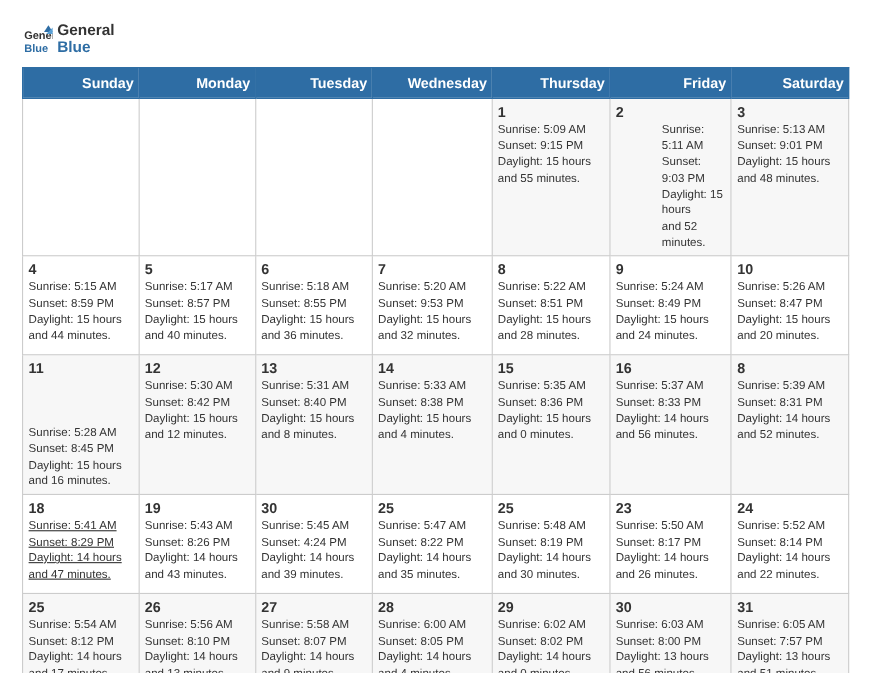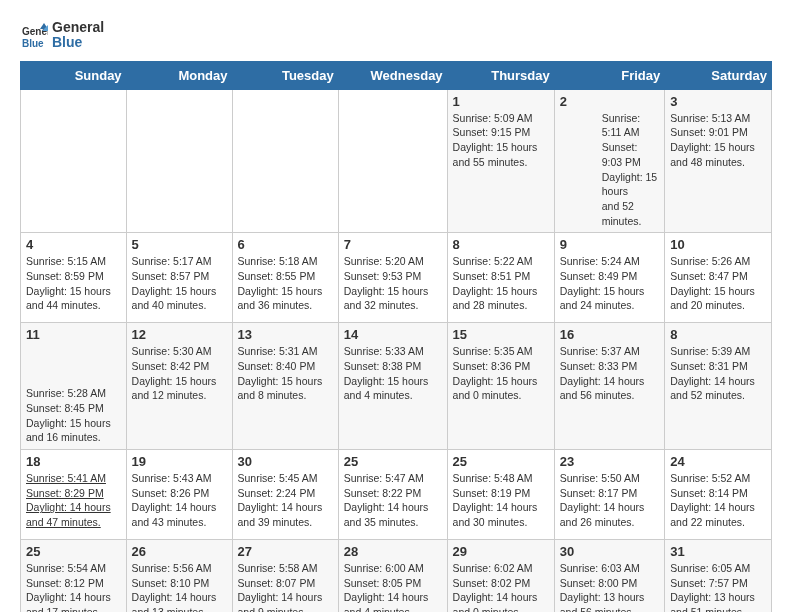--- a/index.html
+++ b/index.html
@@ -255,21 +255,21 @@
         <td>
           <div class="day-number">19</div>
           <div class="day-info" style="white-space: pre-line;">Sunrise: 5:43 AM
 Sunset: 8:26 PM
 Daylight: 14 hours
 and 43 minutes.</div>
         </td>
         <td>
           <div class="day-number">30</div>
           <div class="day-info" style="white-space: pre-line;">Sunrise: 5:45 AM
-Sunset: 2:24 PM
+Sunset: 4:24 PM
 Daylight: 14 hours
 and 39 minutes.</div>
         </td>
         <td>
           <div class="day-number">25</div>
           <div class="day-info" style="white-space: pre-line;">Sunrise: 5:47 AM
 Sunset: 8:22 PM
 Daylight: 14 hours
 and 35 minutes.</div>
         </td>

